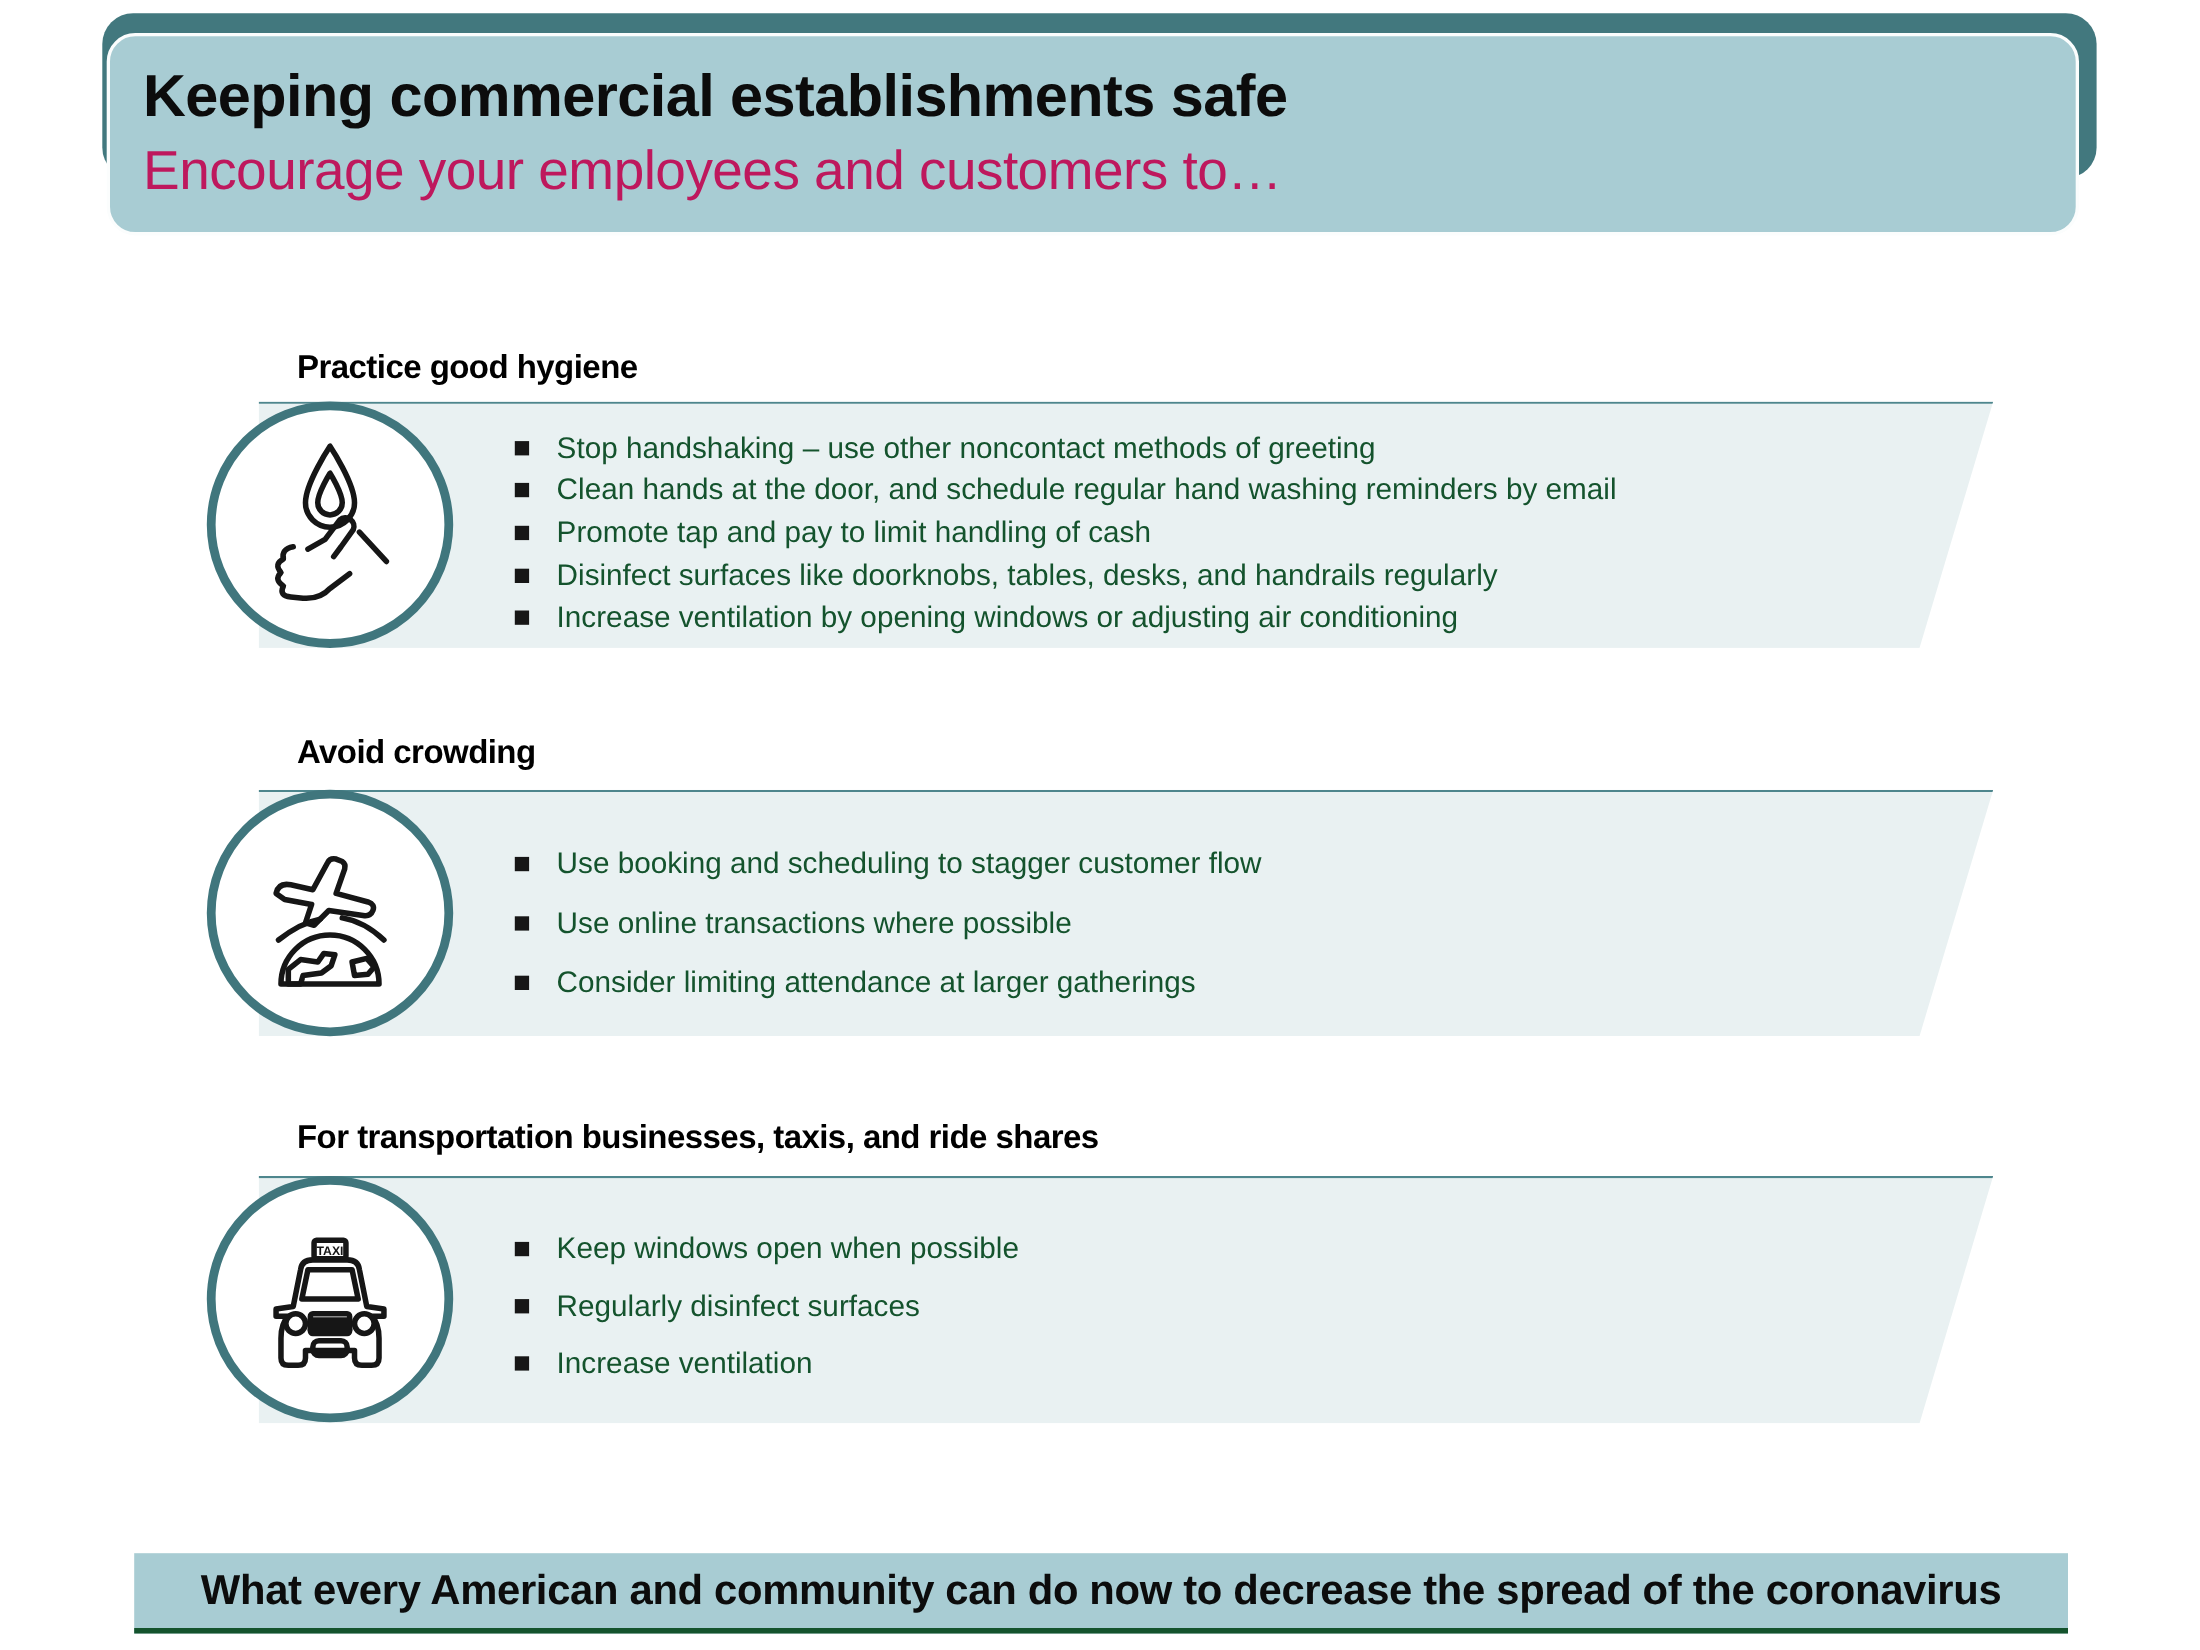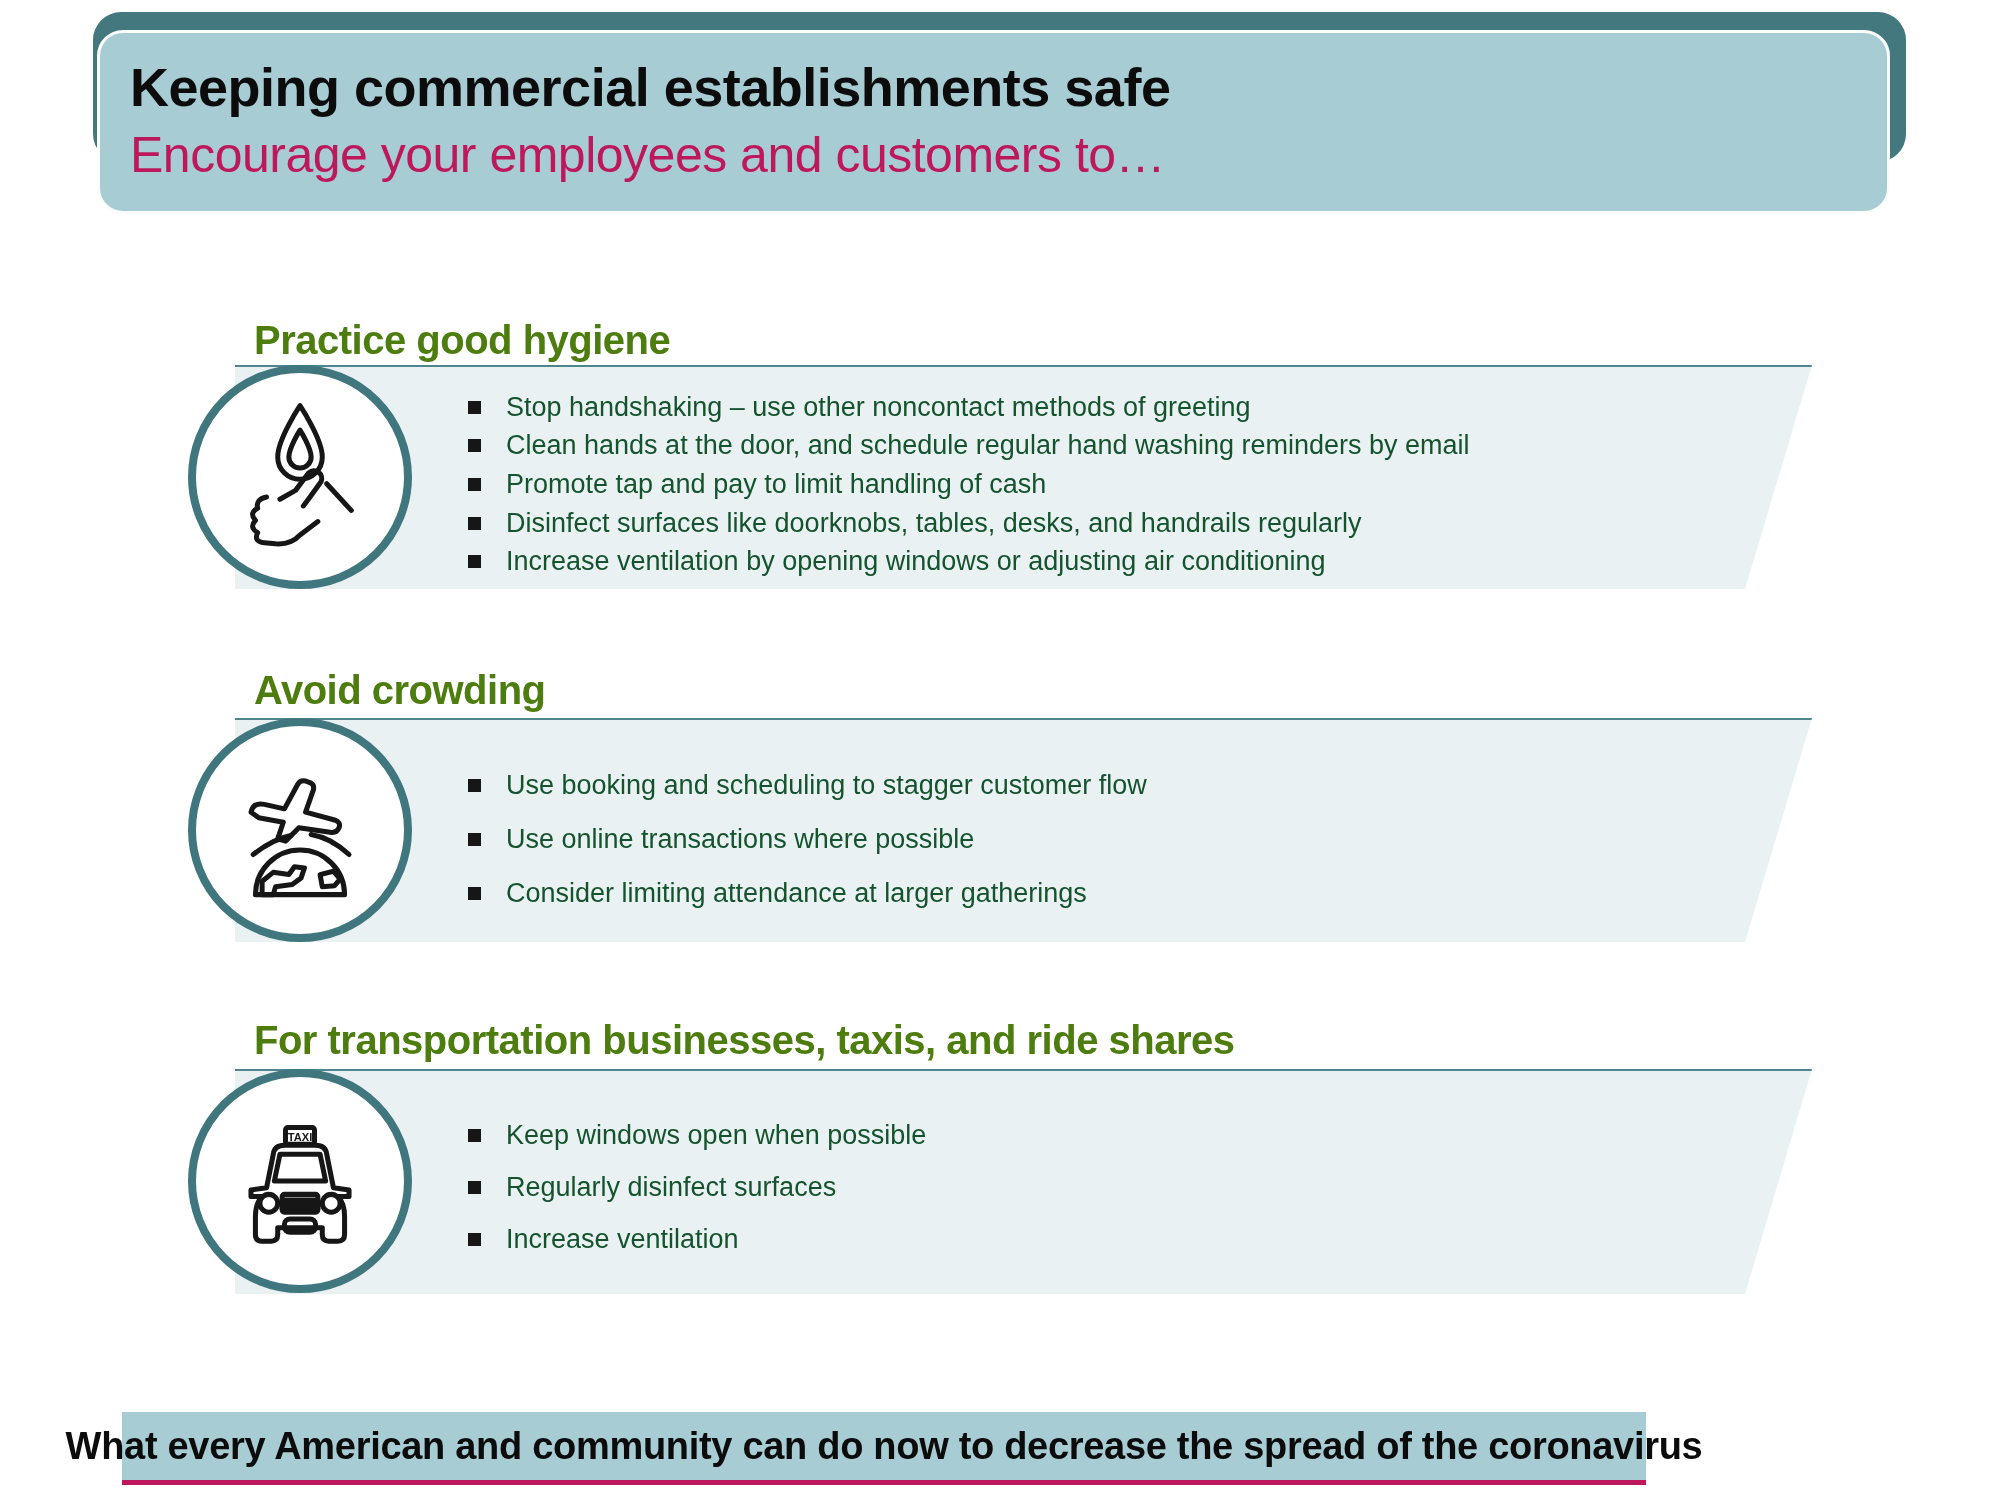--- a/index.html
+++ b/index.html
@@ -22,22 +22,22 @@
     font-size:54px; font-weight:bold; color:#0c0c0c; line-height:1.12;
     letter-spacing:-0.5px;
   }
   .subtitle {
     font-size:50px; font-weight:normal; color:#be185d; line-height:1.2;
     margin-top:8px; letter-spacing:-0.5px;
   }
 
   
   .section-heading {
-    position:absolute; left:254px; font-size:40px; font-weight:bold;
-    color:#4d7c0f; letter-spacing:-0.5px;
+    position:absolute; left:270px; font-size:30px; font-weight:bold;
+    color:#000000; letter-spacing:-0.5px;
   }
   .panel {
     position:absolute; left:235px; width:1577px; background:#e9f1f2;
     border-top:2px solid #4e868d; box-sizing:border-box;
     clip-path:polygon(0 0, 100% 0, calc(100% - 67px) 100%, 0 100%);
   }
   .panel ul { list-style:none; margin:0; padding:0 0 0 233px; }
   .panel li { display:flex; align-items:center; font-size:27px; color:#14532d; }
   .marker { width:13px; height:13px; background:#161616; margin-right:25px; flex:none; }
 
@@ -61,22 +61,22 @@
   #circle-1 { top:365px; }
   #circle-2 { top:718px; }
   #circle-3 { top:1069px; }
   .icon-circle svg { width:156px; height:156px; }
   .icon-circle svg * { stroke:#161616; stroke-width:4.5; fill:none;
     stroke-linecap:round; stroke-linejoin:round; }
   .icon-circle svg .solid { fill:#161616; stroke:none; }
 
   
   .footer {
-    position:absolute; left:122px; top:1412px; width:1524px; height:68px;
-    background:#a8ccd3; border-bottom:5px solid #be185d; box-sizing:content-box;
+    position:absolute; left:122px; top:1412px; width:1758px; height:68px;
+    background:#a8ccd3; border-bottom:5px solid #14532d; box-sizing:content-box;
     display:flex; align-items:center; justify-content:center;
   }
   .footer-text {
     font-size:38px; font-weight:bold; color:#0c0c0c; letter-spacing:-0.3px;
     white-space:nowrap;
   }
 </style>
 </head>
 <body>
 

